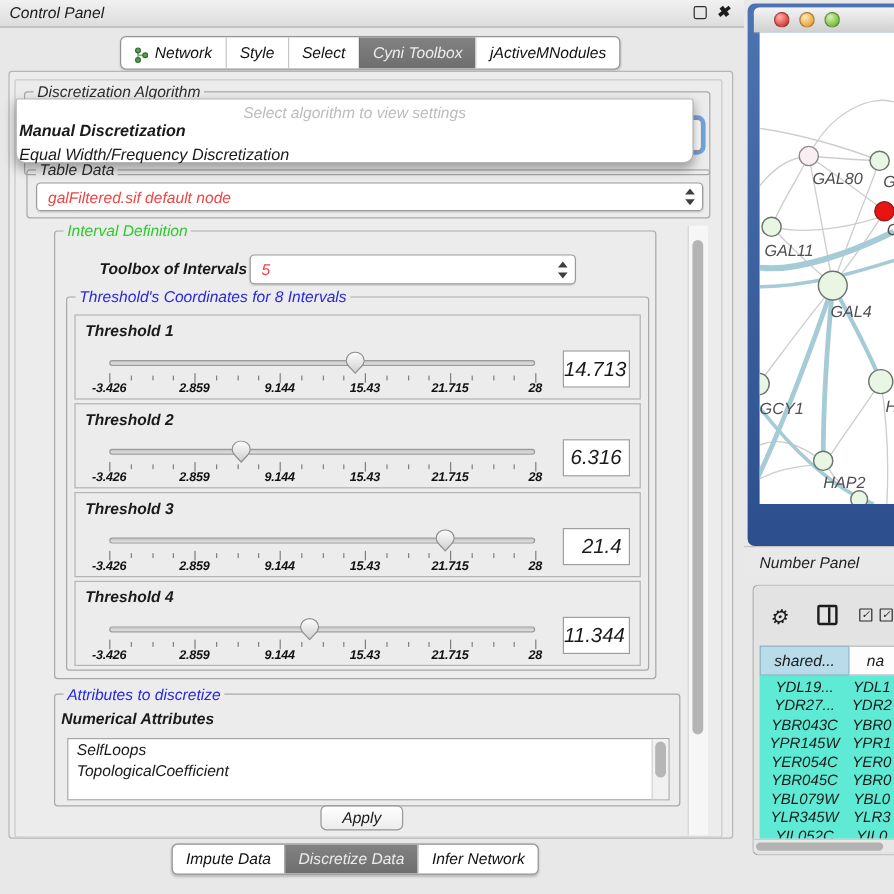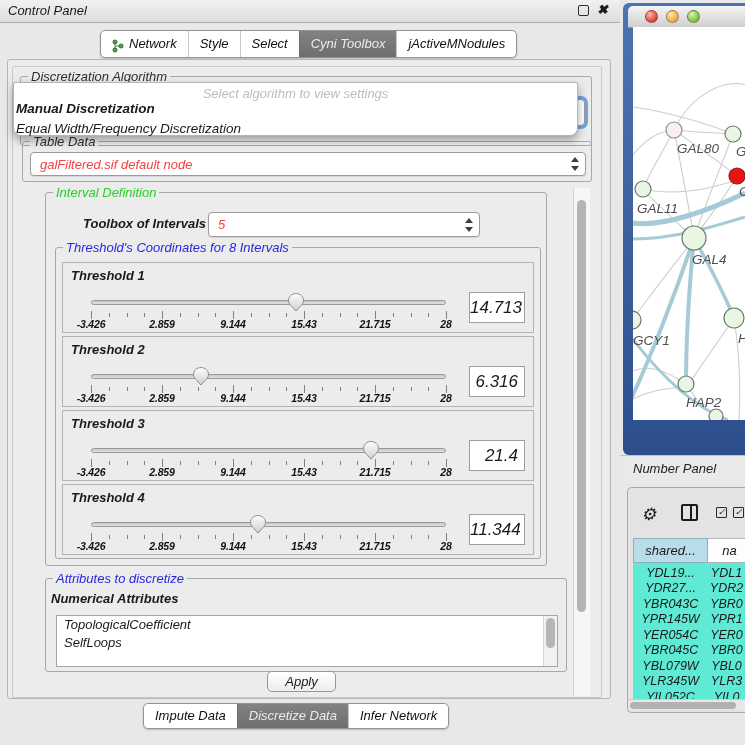--- a/index.html
+++ b/index.html
@@ -356,22 +356,22 @@
           </svg></div>
       </div>
     <div class="valbox">11.344</div>
   </div>
 
   <div class="group" style="left:45px;top:578px;width:522px;height:94px;">
     <span class="gtitle blue">Attributes to discretize</span>
     <span class="sublabel" style="left:5px;top:12px;">Numerical Attributes</span>
     <div class="listbox">
       <div>
+          <div class="litem">SelfLoops</div>
           <div class="litem">TopologicalCoefficient</div>
-          <div class="litem">SelfLoops</div>
         </div>
       <div class="list-sb">
           <div class="sthumb"></div>
         </div>
     </div>
   </div>
 
   <div class="btn" style="left:267px;top:671px;width:69px;height:21px;line-height:19px;">Apply</div>
 
   <div class="seg" style="left:143px;top:703px;height:24px;">

